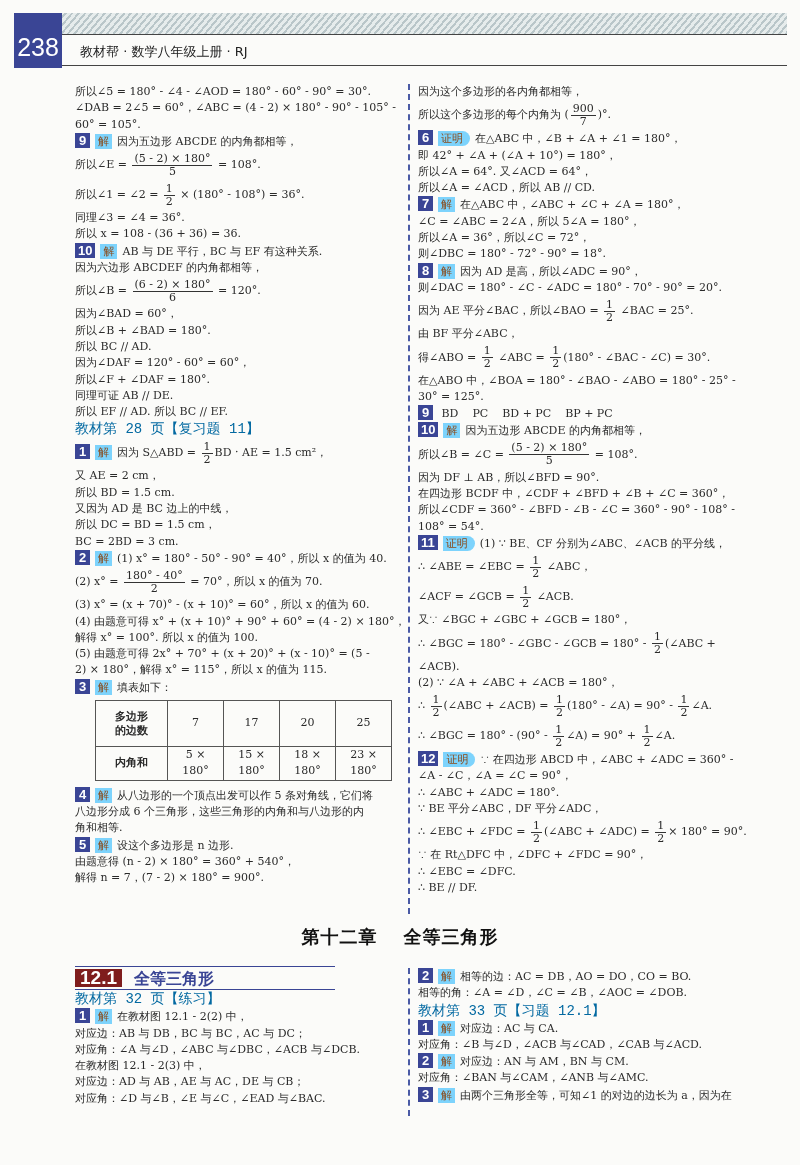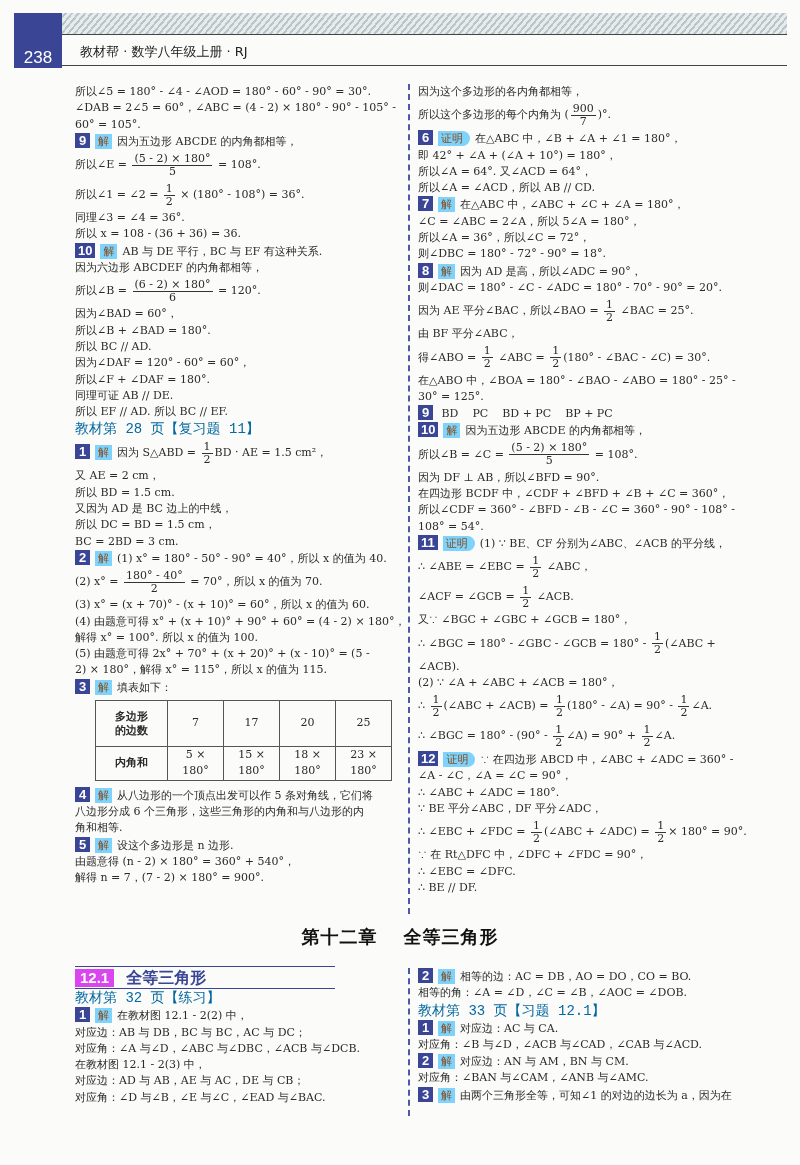--- a/index.html
+++ b/index.html
@@ -1,21 +1,21 @@
 <!DOCTYPE html>
 <html><head>
 <meta charset="utf-8">
 <style>
   * { box-sizing: border-box; margin: 0; padding: 0; }
   html, body { width: 800px; height: 1165px; background: #fbfbf9; overflow: hidden; }
   body { position: relative; font-family: "DejaVu Serif", "Liberation Serif", serif; color: #2a2a2a; }
 
   .header { position: absolute; left: 14px; top: 13px; width: 773px; height: 55px; }
   .page-num { position: absolute; left: 0; top: 0; width: 48px; height: 55px; background: #3a4595; color: #fff;
-    font-family: "Liberation Sans", "DejaVu Sans", sans-serif; font-size: 17px; display: flex; align-items: flex-end; justify-content: center; }
+    font-family: "Liberation Sans", "DejaVu Sans", sans-serif; font-size: 25px; display: flex; align-items: flex-end; justify-content: center; padding-bottom: 6px; }
   .stripe { position: absolute; left: 48px; top: 0; right: 0; height: 22px;
     background: repeating-linear-gradient(-50deg, #b9c6c9 0 2px, #e6ecec 2px 5px); border-bottom: 1px solid #444; }
   .book-title { position: absolute; left: 66px; top: 30px; font-family: "DejaVu Sans", sans-serif; font-size: 13px; color: #222; }
   .header-rule { position: absolute; left: 48px; right: 0; top: 52px; border-bottom: 1.5px solid #444; }
 
   .col { position: absolute; font-size: 11px; line-height: 16.3px; }
   .col-left { left: 75px; top: 84px; width: 330px; }
   .col-right { left: 418px; top: 84px; width: 370px; }
   .divider { position: absolute; left: 408px; top: 84px; height: 830px; border-left: 2px dashed #4a5aa5; }
   .divider2 { position: absolute; left: 408px; top: 968px; height: 148px; border-left: 2px dashed #4a5aa5; }
@@ -37,22 +37,22 @@
   table.polytab td { border: 1px solid #555; text-align: center; padding: 0 4px; height: 26px; }
   table.polytab td.hd { font-family: "DejaVu Sans", sans-serif; width: 72px; line-height: 14px; font-weight: bold; }
   table.polytab tr.first td { height: 46px; }
   table.polytab td.v { width: 56px; }
 
   .chapter { position: absolute; left: 0; right: 0; top: 925px; text-align: center; font-family: "DejaVu Sans", sans-serif;
     font-weight: bold; font-size: 18px; letter-spacing: 1px; color: #111; }
   .chapter span + span { margin-left: 26px; }
 
   .sec-head { border-top: 1.5px solid #3a4595; margin-top: 0; padding-top: 2px; border-bottom: 1.5px solid #3a4595; display: inline-block; width: 260px; }
-  .sec-num { display: inline-block; background: #d946ef; color: #fff; font-family: "Liberation Sans", sans-serif;
-    font-weight: bold; font-size: 15px; padding: 0 5px; line-height: 18px; }
+  .sec-num { display: inline-block; background: #7f1d1d; color: #fff; font-family: "Liberation Sans", sans-serif;
+    font-weight: bold; font-size: 19px; padding: 0 5px; line-height: 18px; }
   .sec-title { color: #3a4595; font-family: "DejaVu Sans", sans-serif; font-weight: bold; font-size: 16px; margin-left: 12px; }
 </style>
 </head>
 <body>
 
 <div class="header">
   <div class="page-num">238</div>
   <div class="stripe"></div>
   <div class="book-title">教材帮 · 数学八年级上册 · RJ</div>
   <div class="header-rule"></div>

